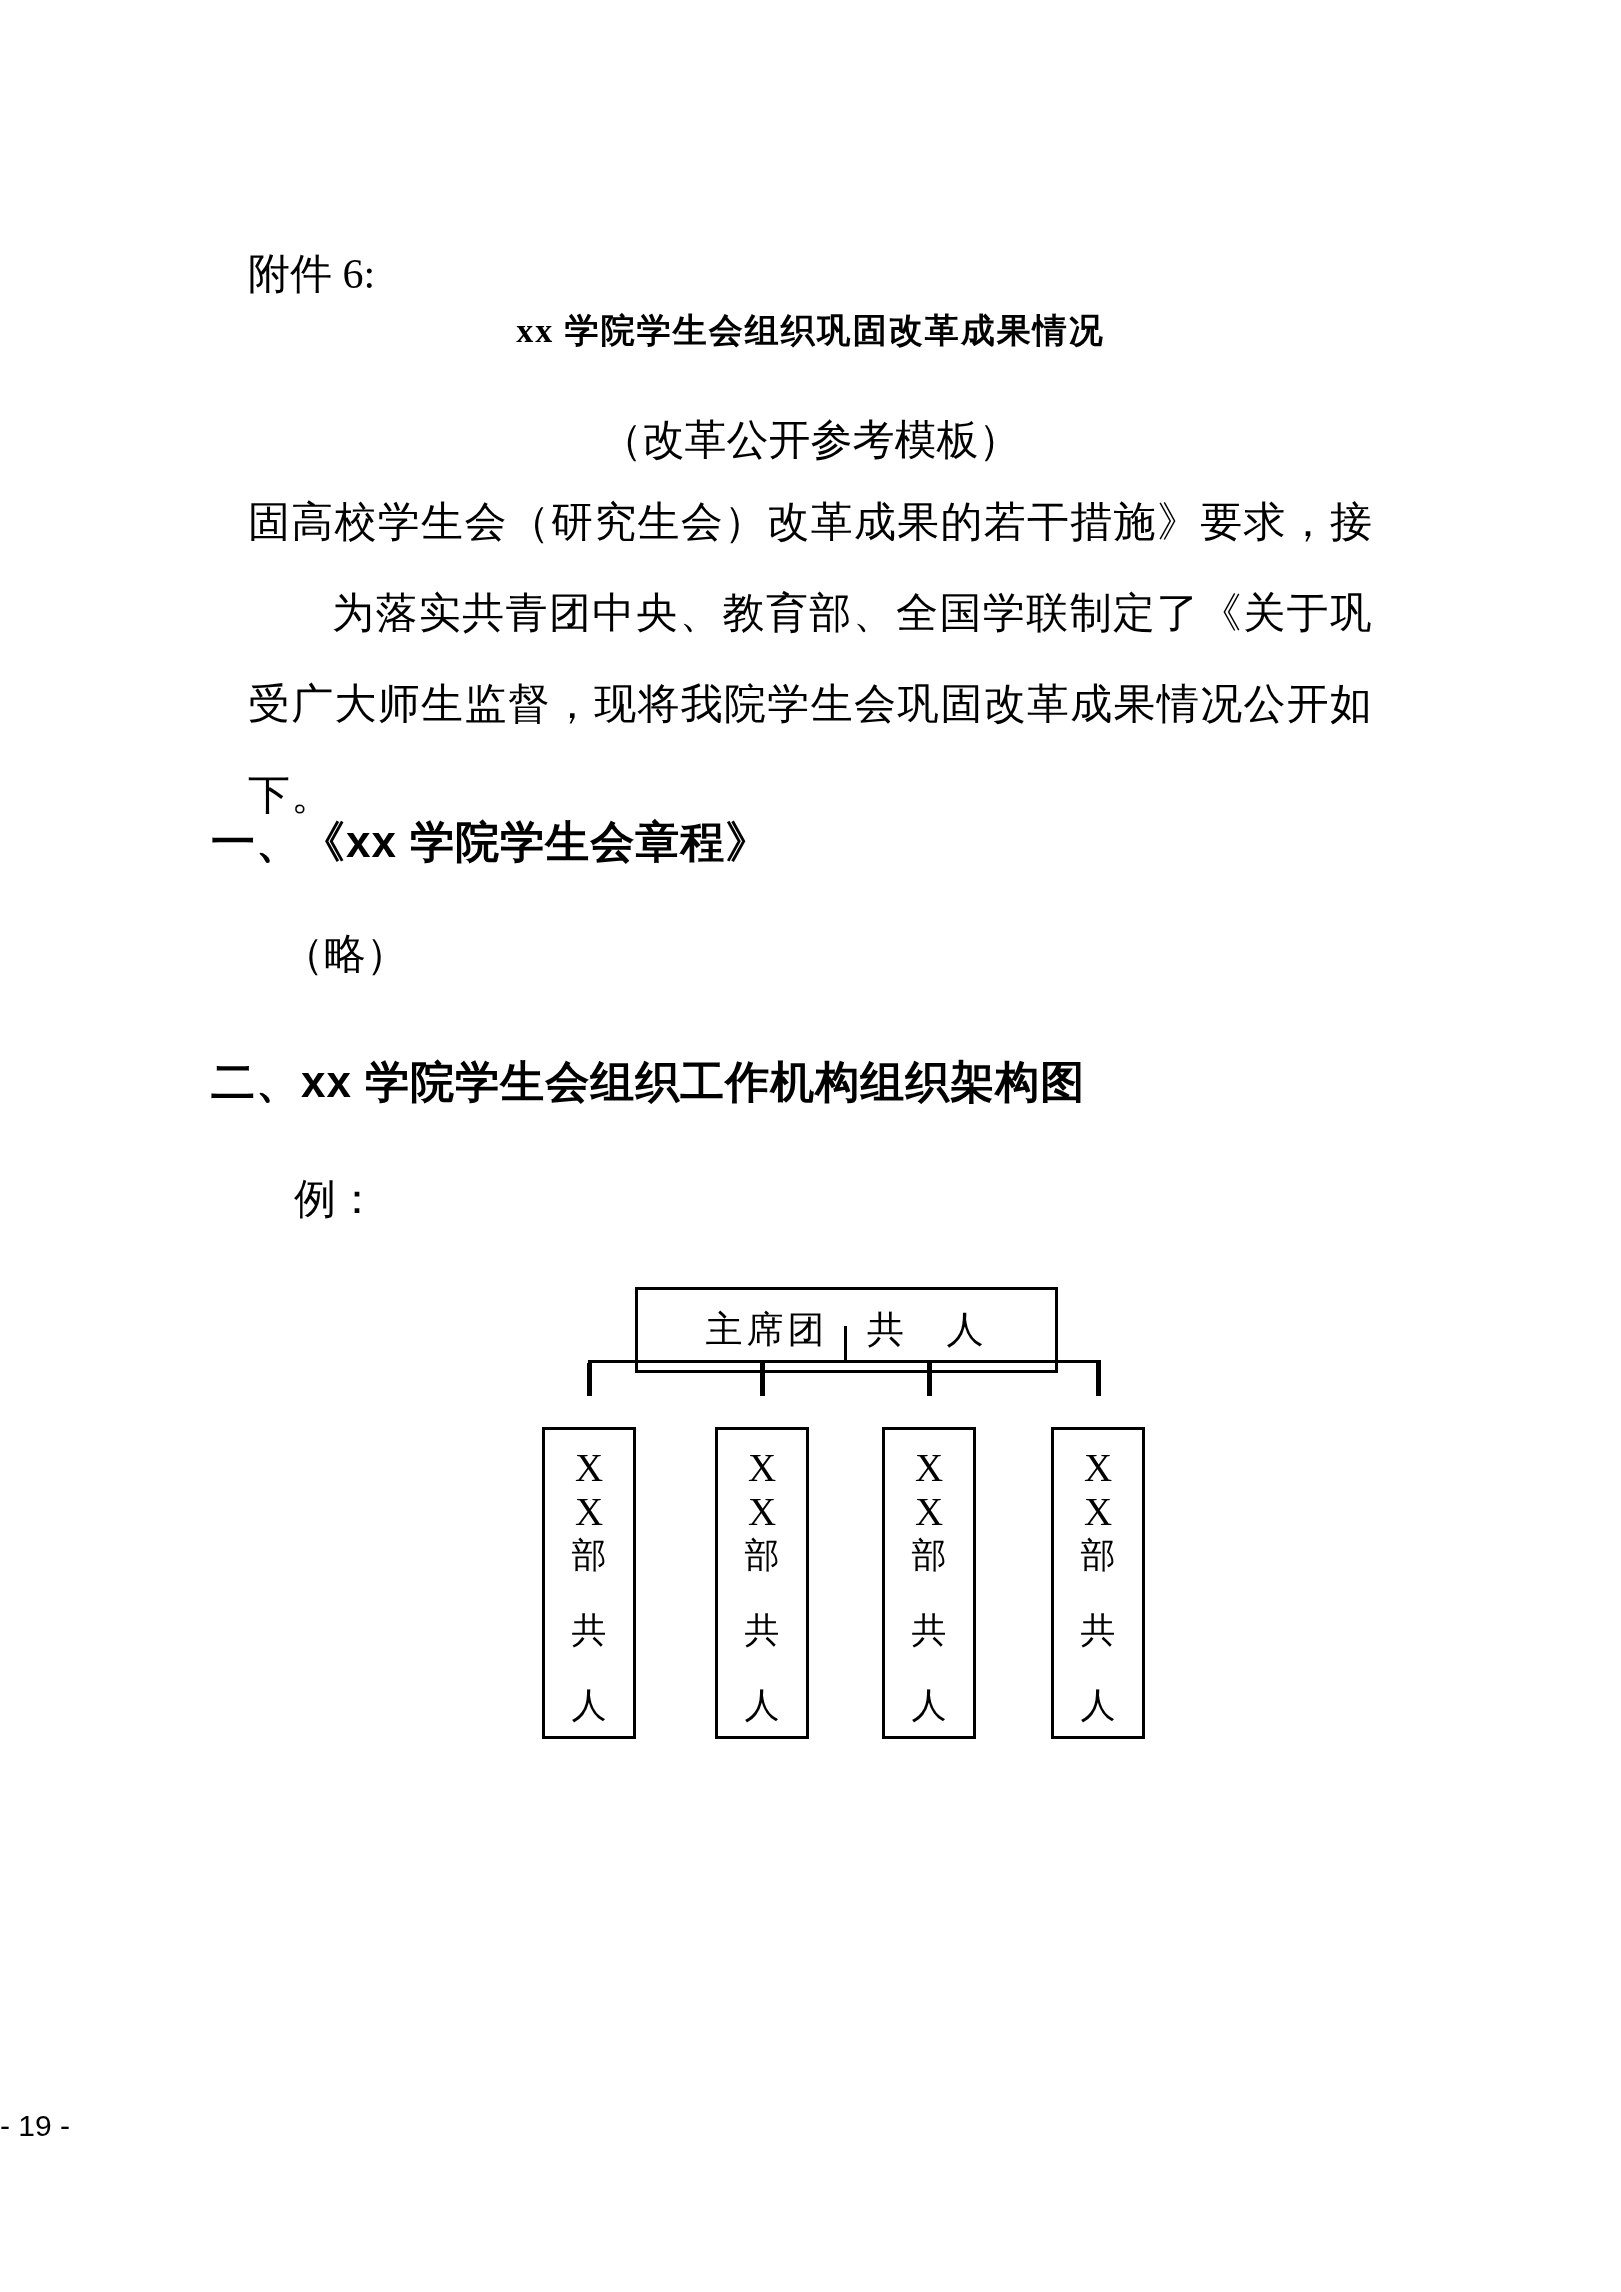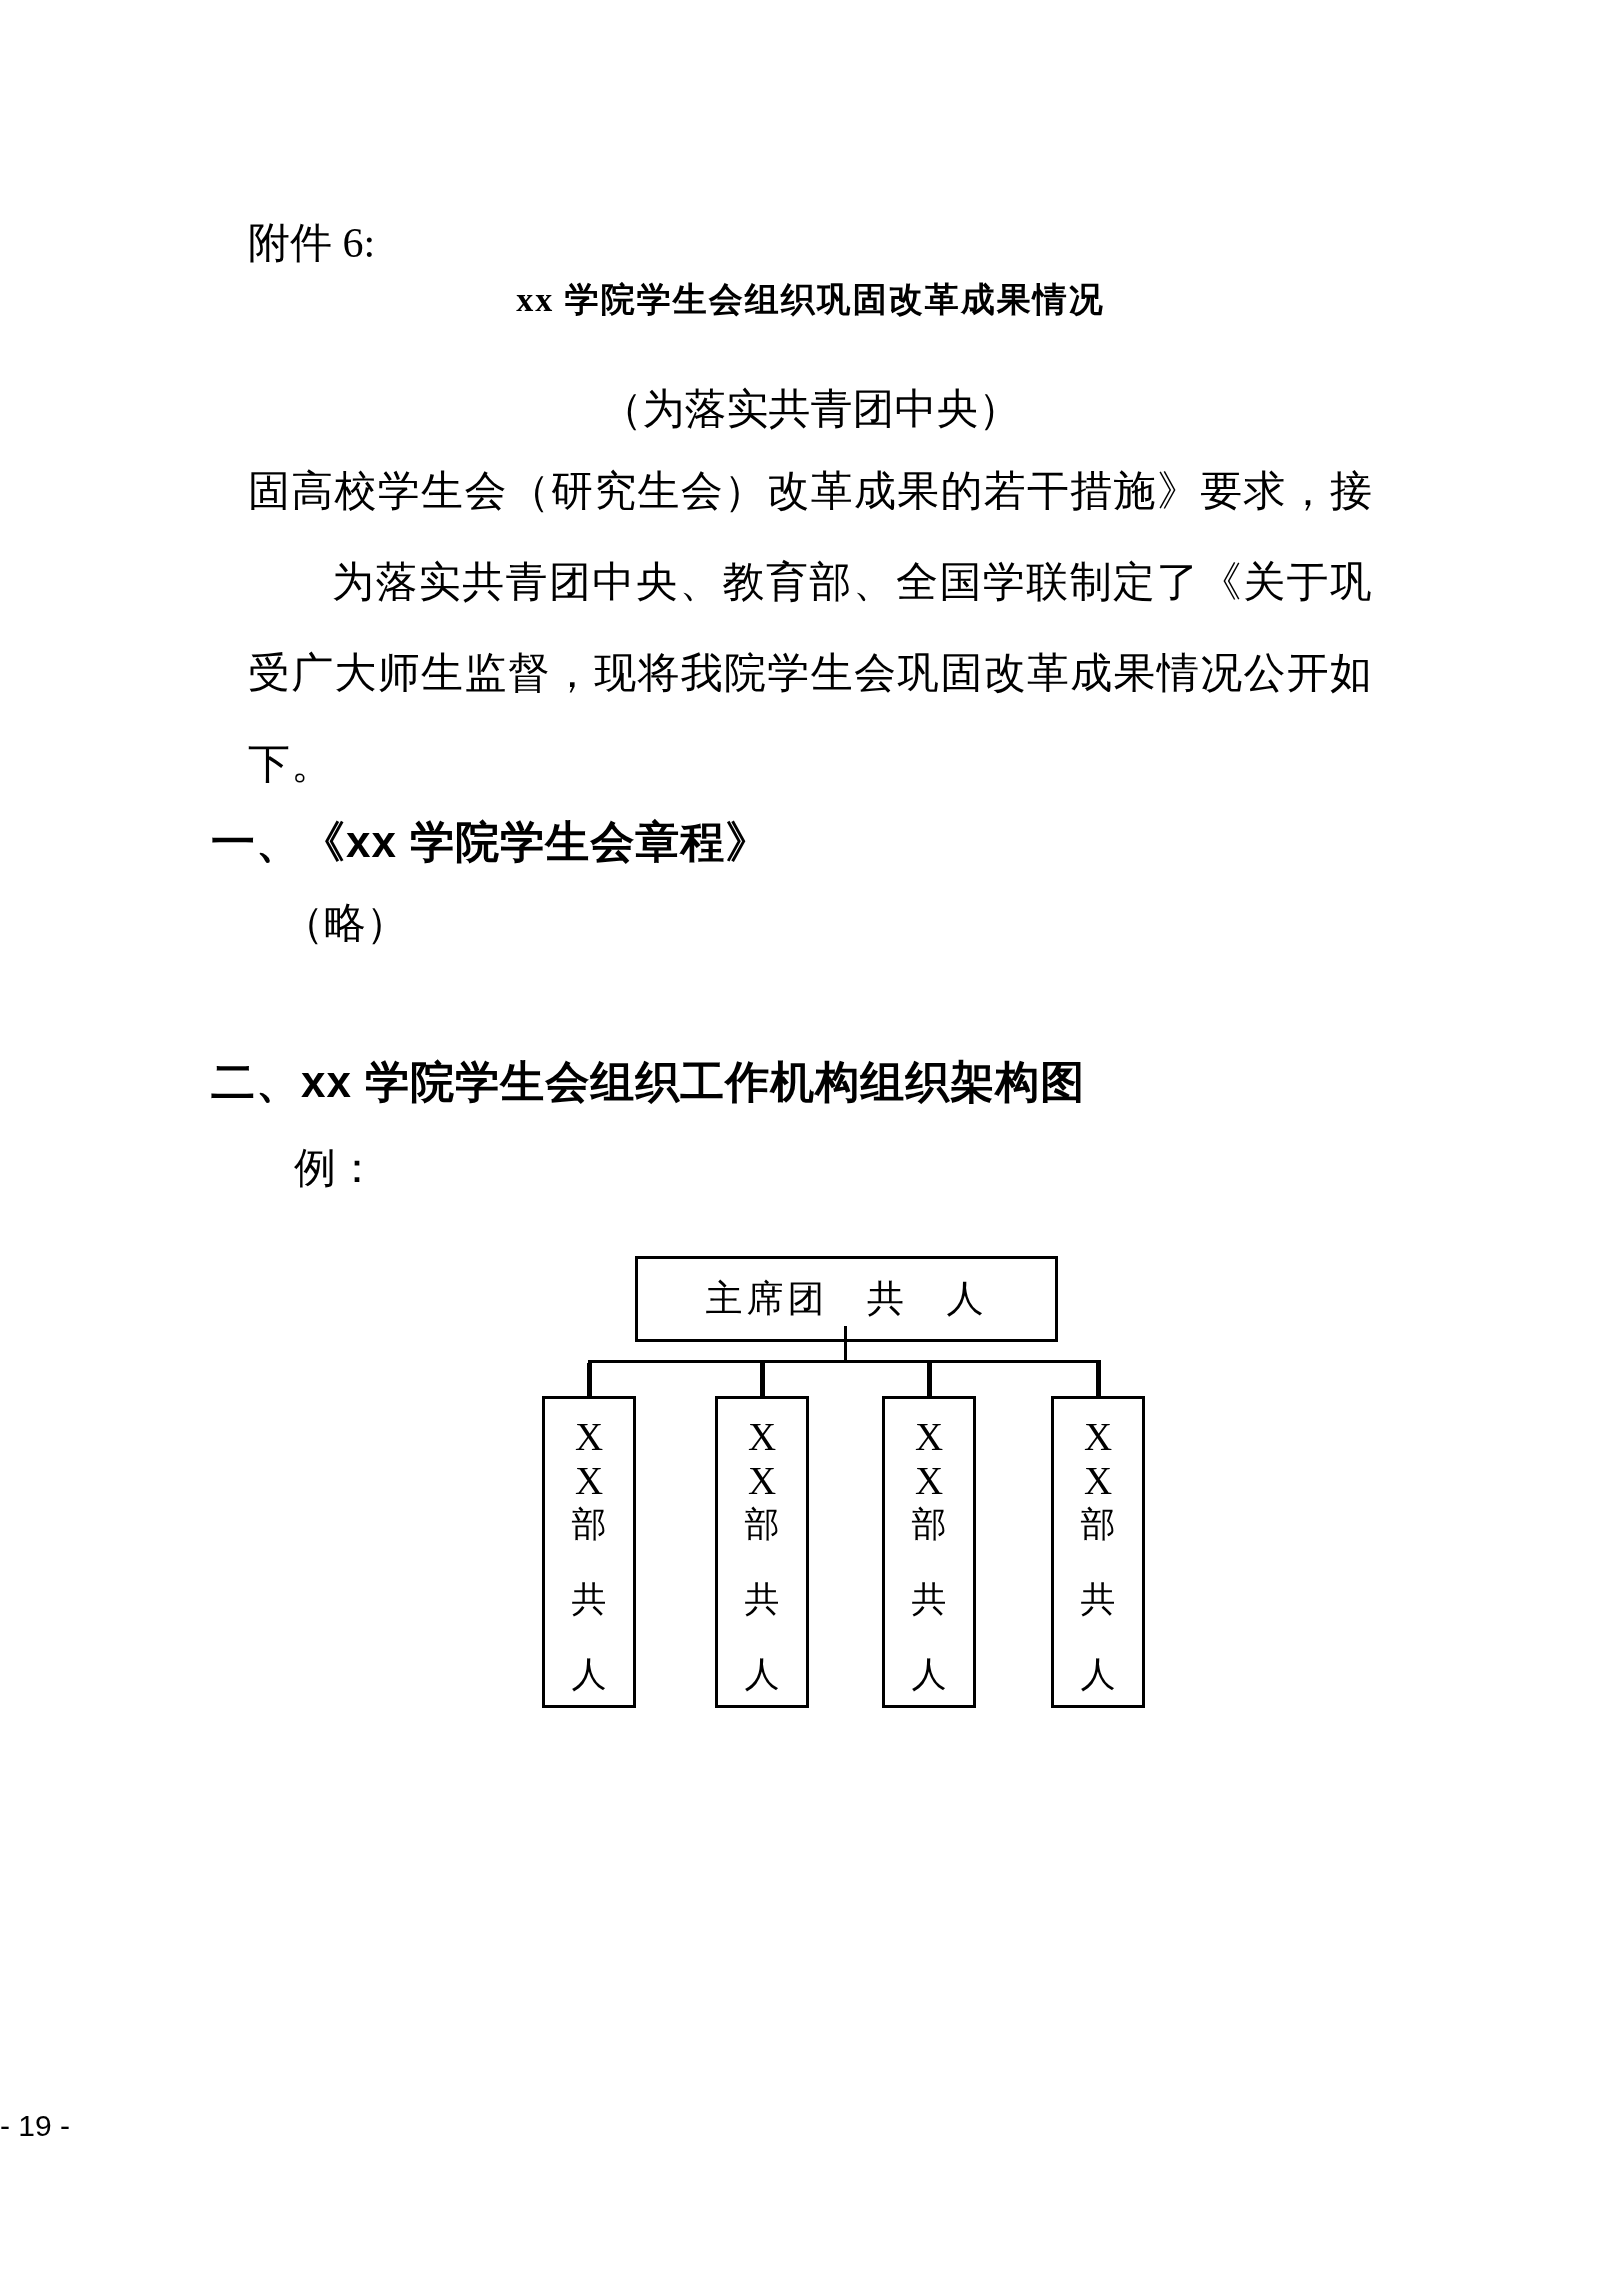--- a/index.html
+++ b/index.html
@@ -5,21 +5,21 @@
   html,body{margin:0;padding:0;}
   body{
     width:1621px;height:2293px;
     background:#ffffff;
     position:relative;
     font-family:"Liberation Serif","DejaVu Serif",serif;
     color:#000;
     overflow:hidden;
   }
   .abs{position:absolute;}
-  .serif{font-family:"Liberation Serif","DejaVu Serif",serif;}
+  .serif{font-family:"Liberation Serif","DejaVu Serif",serif;margin-top:31px;}
 
   .attachment{left:248px;top:218px;font-size:42px;line-height:1.2;}
   .main-title{
     left:0;right:0;top:280px;text-align:center;
     font-size:34px;font-weight:bold;letter-spacing:2px;line-height:1.2;
   }
   .subtitle{left:0;right:0;top:384px;text-align:center;font-size:42px;line-height:1.2;}
 
   .paragraph{left:248px;top:446px;width:1125px;font-size:42px;}
   .para-line{height:91px;line-height:91px;letter-spacing:1px;}
@@ -63,21 +63,21 @@
     font-size:30px;font-family:"Liberation Sans","DejaVu Sans",sans-serif;
   }
 </style>
 </head>
 <body>
 
 <div class="abs serif attachment">附件 6:</div>
 
 <div class="abs serif main-title">xx 学院学生会组织巩固改革成果情况</div>
 
-<div class="abs serif subtitle">（为落实共青团中央）</div>
+<div class="abs serif subtitle">（改革公开参考模板）</div>
 
 <div class="abs serif paragraph">
   <div class="para-line fill">固高校学生会（研究生会）改革成果的若干措施》要求，接</div>
   <div class="para-line fill indent">为落实共青团中央、教育部、全国学联制定了《关于巩</div>
   <div class="para-line fill">受广大师生监督，现将我院学生会巩固改革成果情况公开如</div>
   <div class="para-line">下。</div>
 </div>
 
 <div class="abs section-heading h1">一、《xx 学院学生会章程》</div>
 

